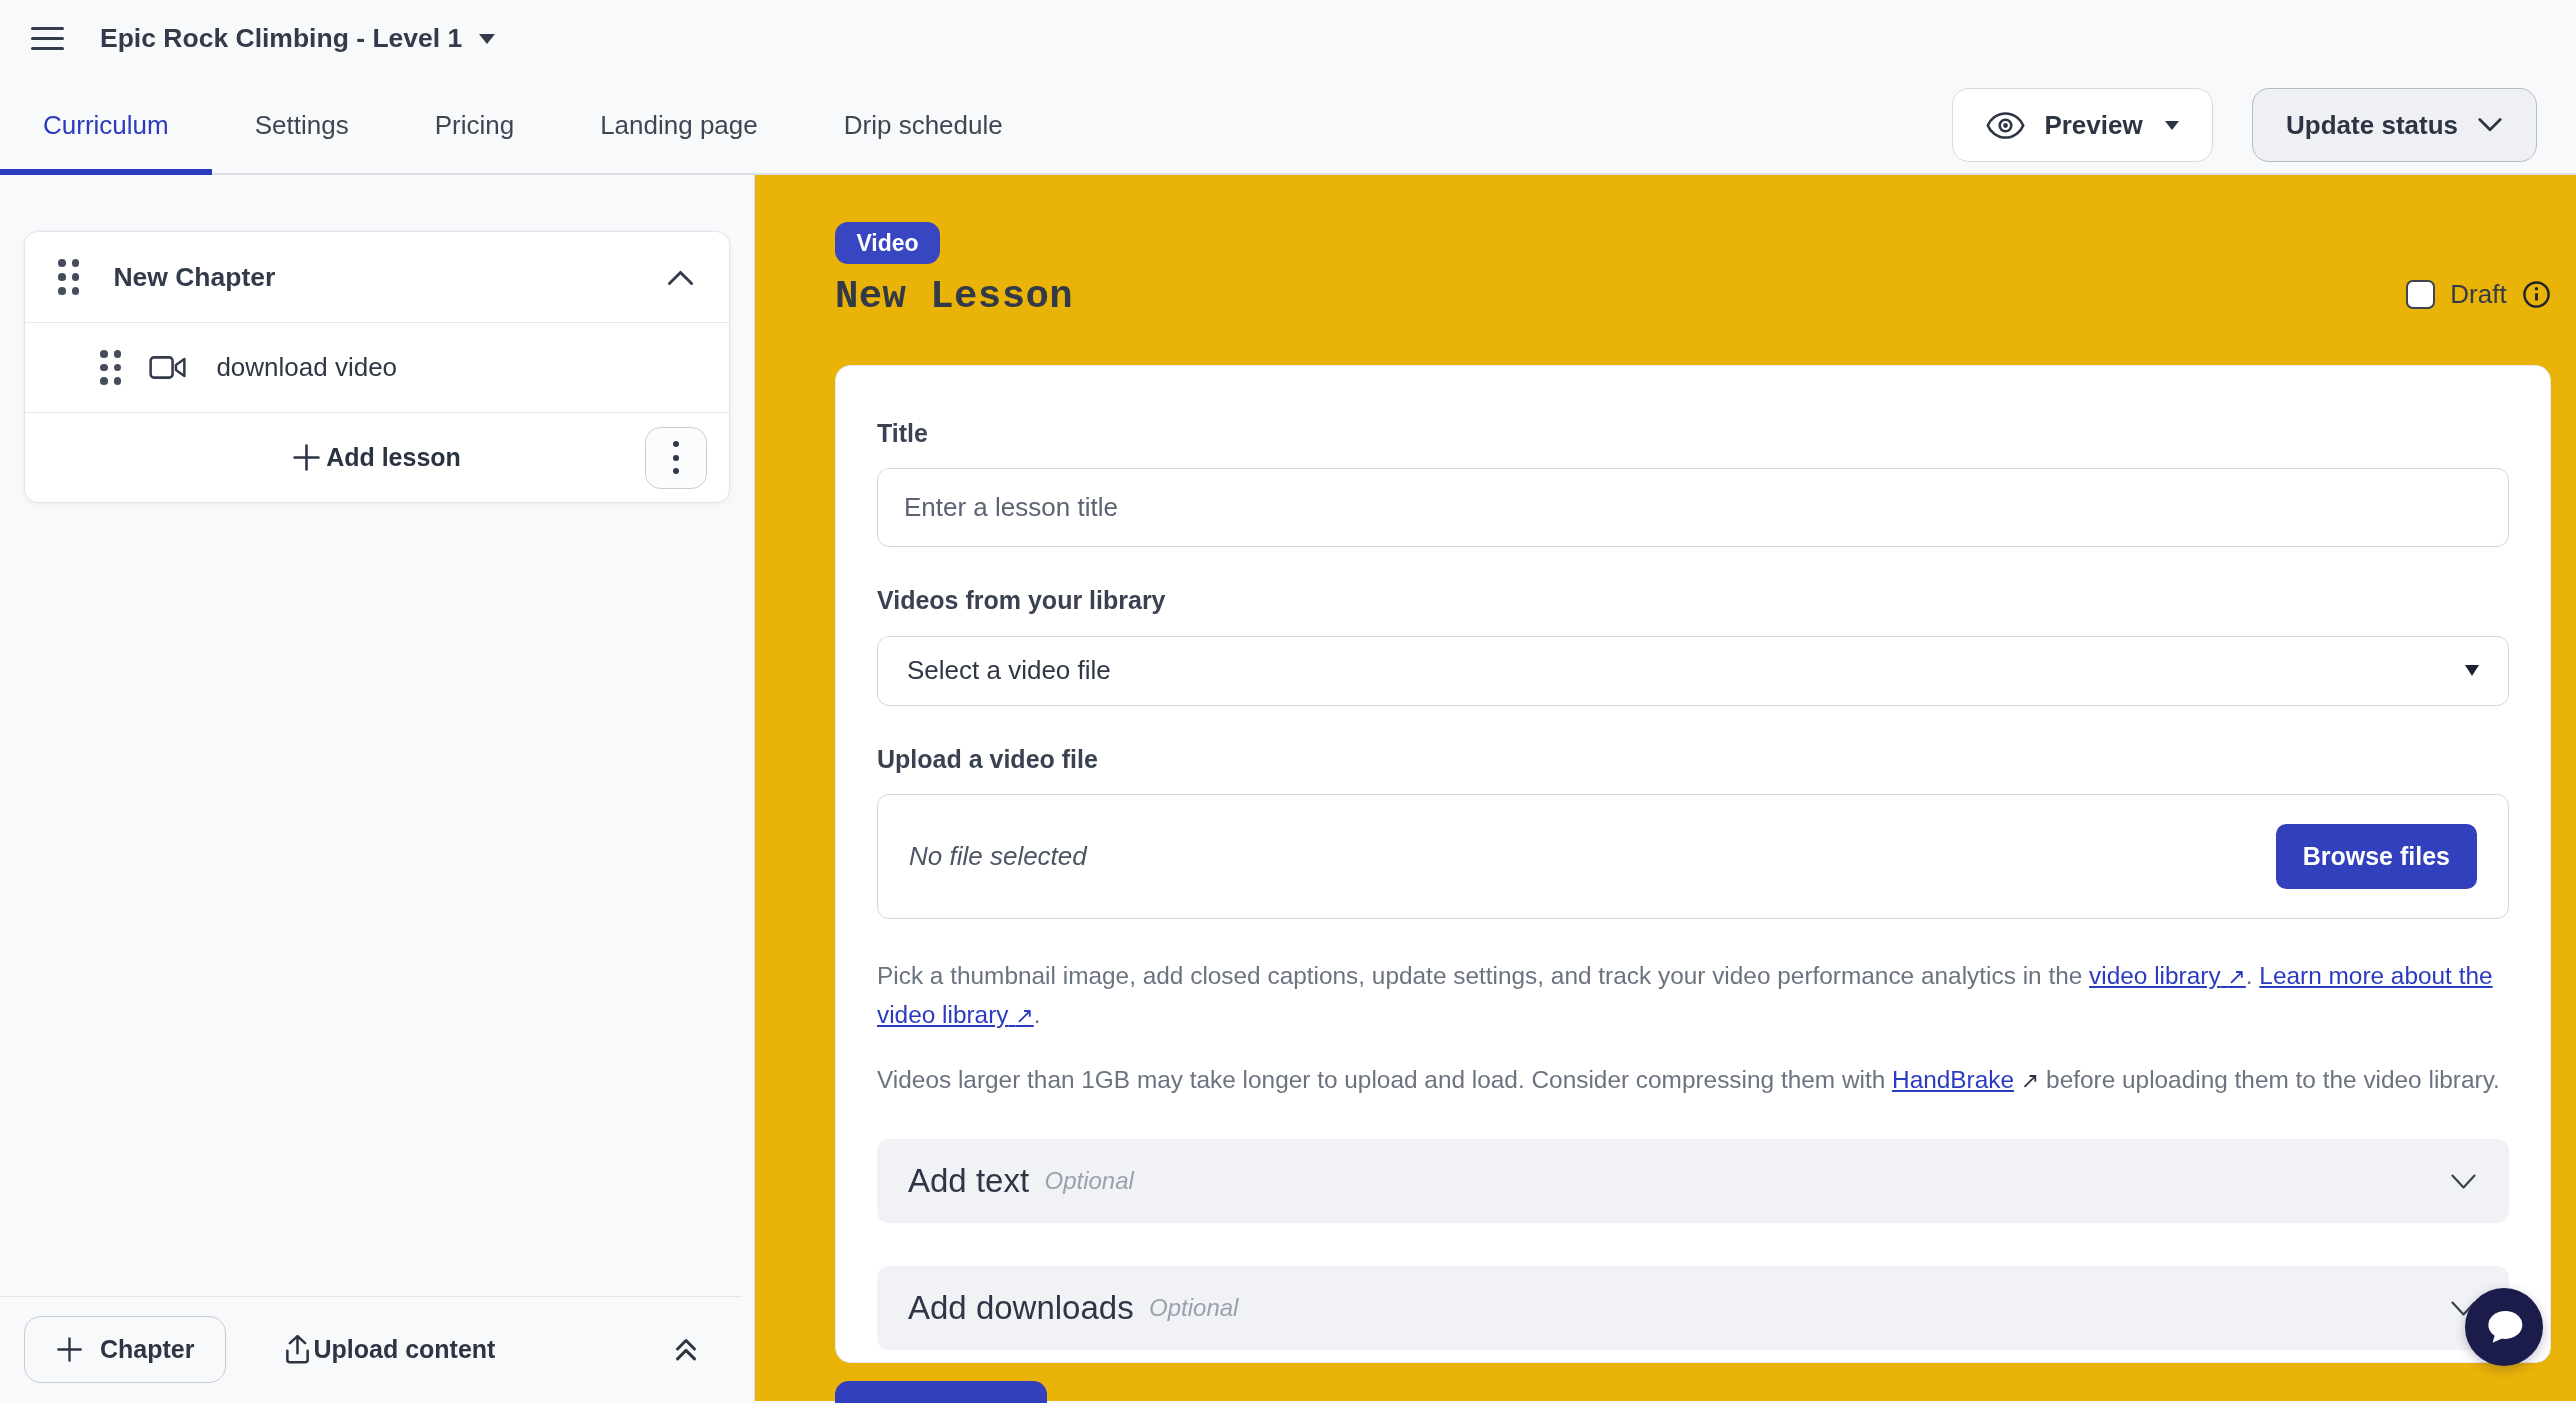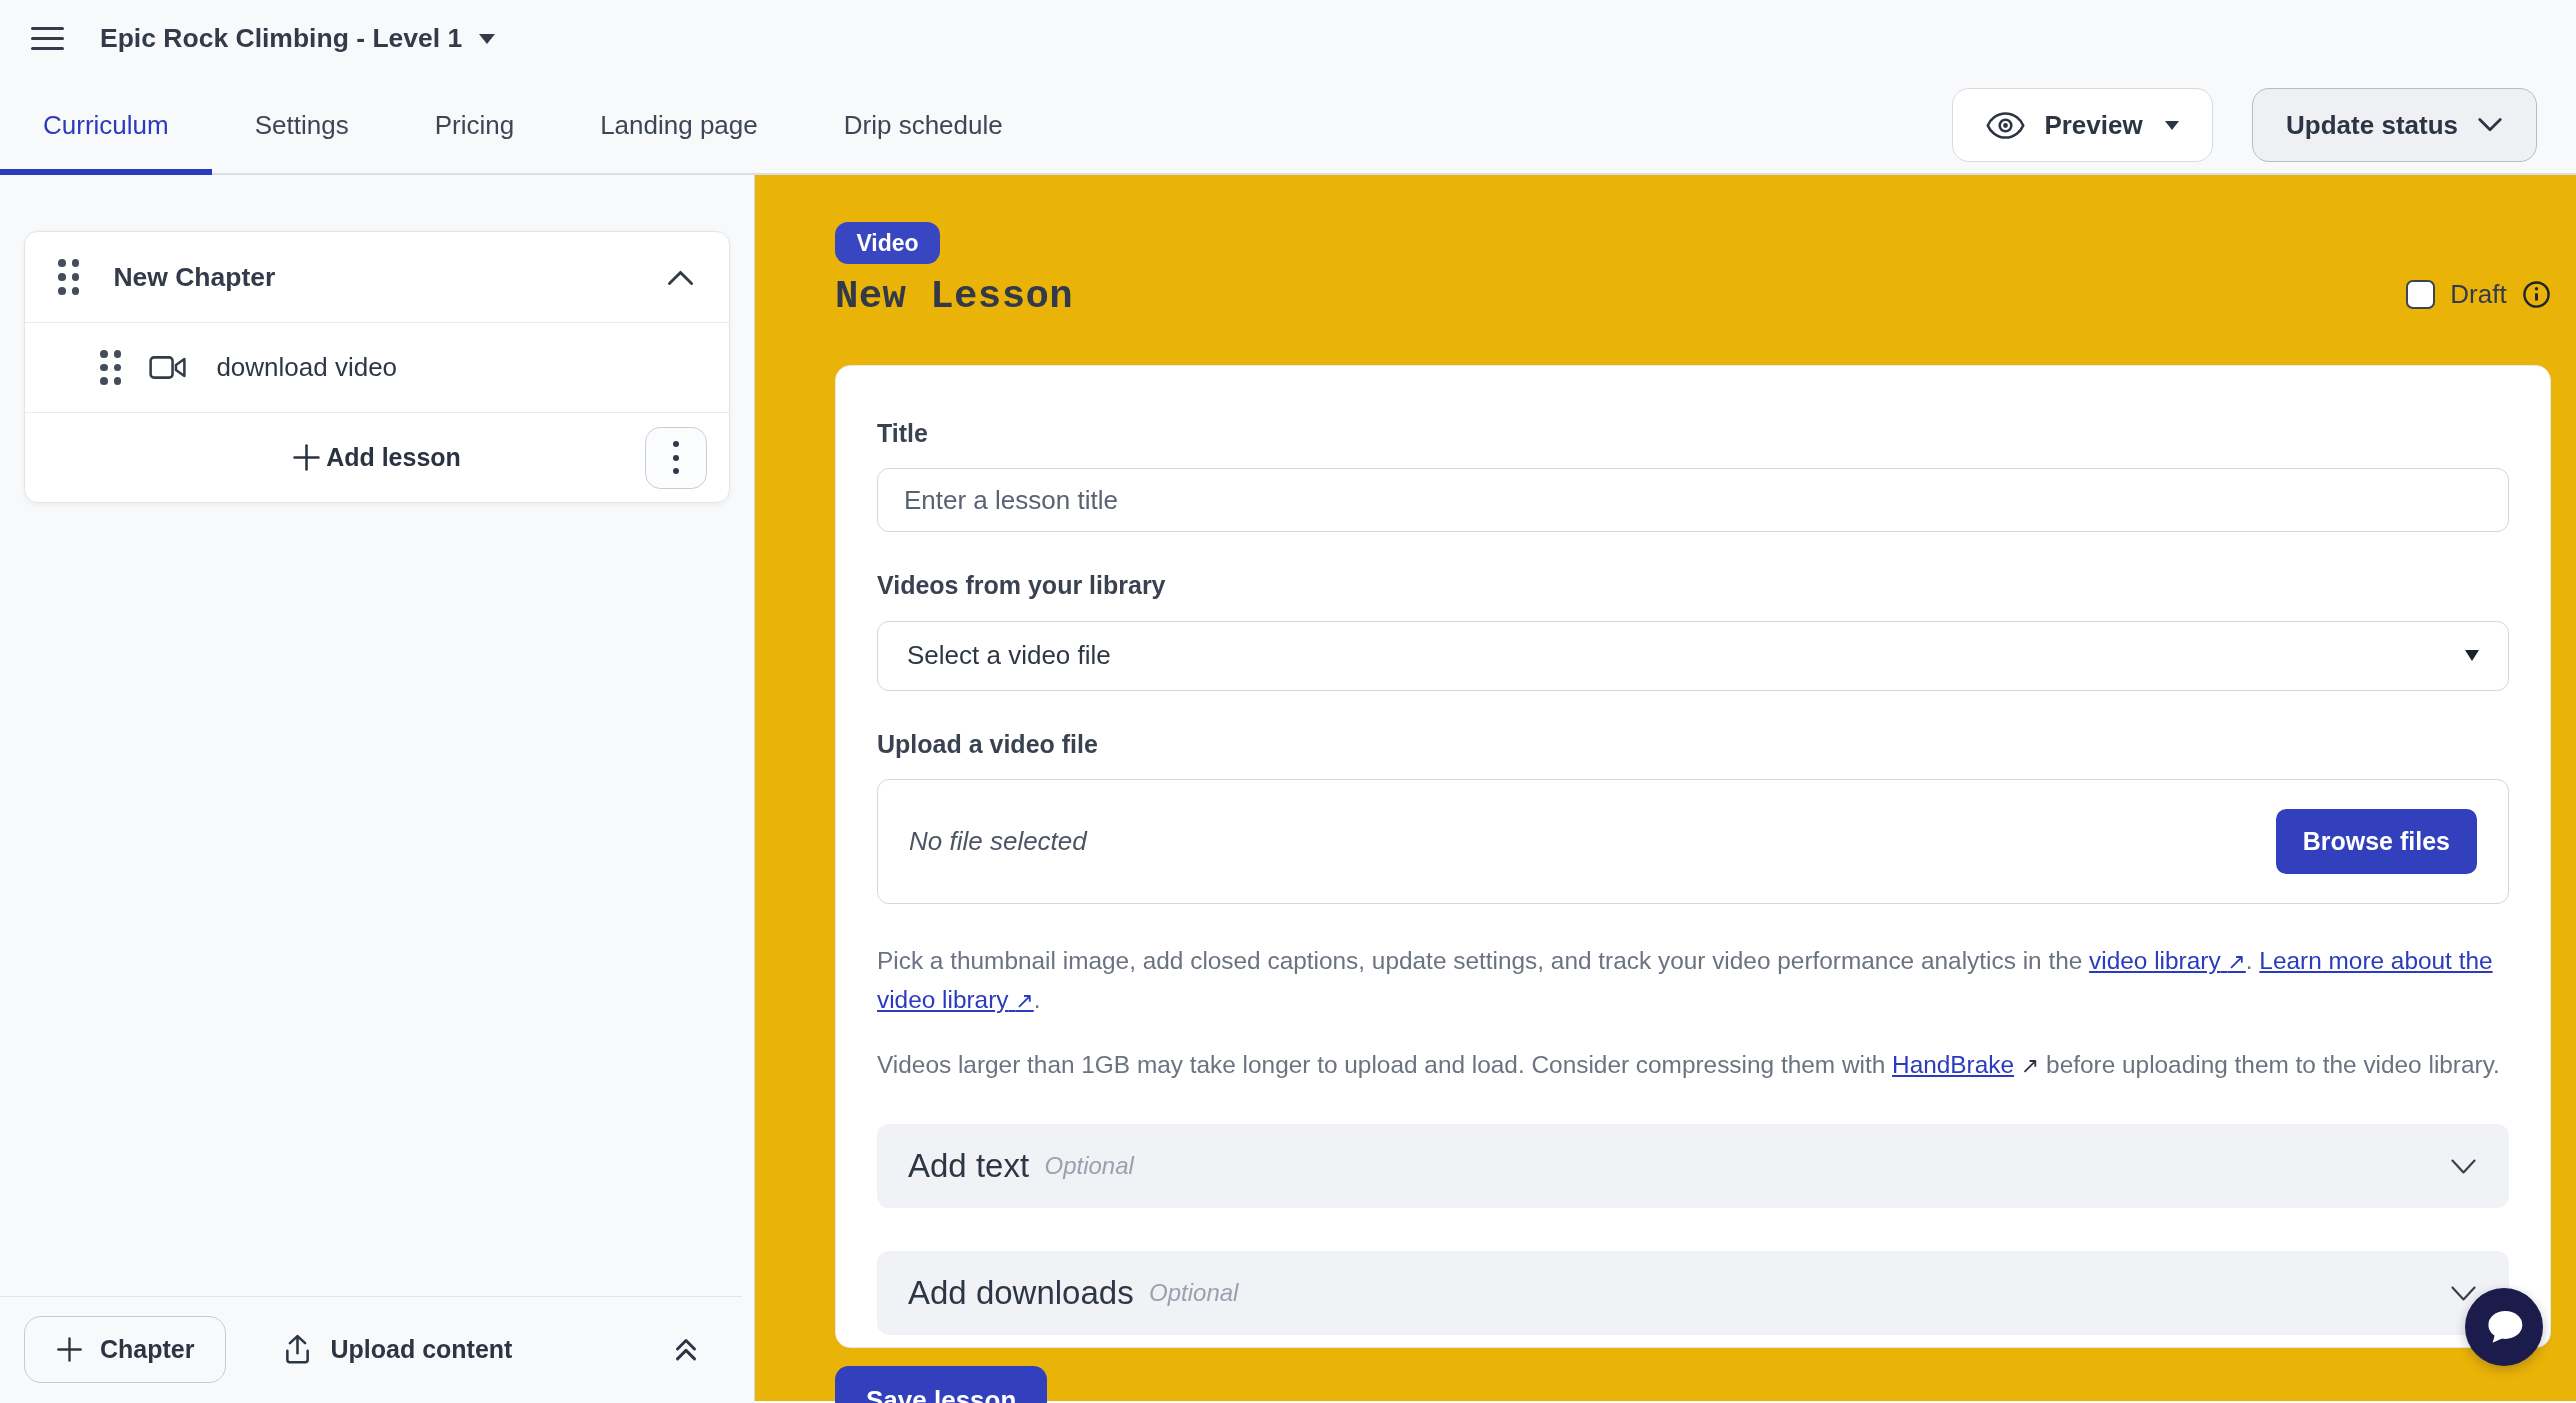--- a/index.html
+++ b/index.html
@@ -47,34 +47,34 @@
   .drag-dots i { width:7.7px; height:7.7px; border-radius:50%; background:#454d5c; }
   .addlesson-row { position:relative; justify-content:center; cursor:pointer; }
   .addlesson-inner { display:flex; align-items:center; gap:5px; font-size:25px; font-weight:700; color:#2b3342; }
   .kebab-btn { position:absolute; right:22px; top:50%; transform:translateY(-50%); width:62px; height:62px; border:1.7px solid #c9cdd4; border-radius:15.4px; background:#fbfcfd; display:flex; align-items:center; justify-content:center; cursor:pointer; }
   .kebab { display:flex; flex-direction:column; gap:7.7px; }
   .kebab i { width:6px; height:6px; border-radius:50%; background:#30384a; }
 
   
   .sidebar-footer { position:absolute; left:0; right:12px; bottom:0; height:105px; border-top:1.7px solid #e3e5e9; display:flex; align-items:center; padding:0 39px 0 24px; background:#f8f9fa; }
   .btn-chapter { display:flex; align-items:center; gap:17px; height:67px; padding:0 31px; border:1.7px solid #c7cbd2; border-radius:17px; font-size:25px; font-weight:700; color:#2d3544; background:transparent; cursor:pointer; }
-  .upload-content { display:flex; align-items:center; gap:17px; margin-left:56px; font-size:25px; font-weight:700; color:#2d3544; cursor:pointer; }
+  .upload-content { display:flex; align-items:center; margin-left:56px; font-size:25px; font-weight:700; color:#2d3544; cursor:pointer; }
 
   
   .lesson-header { display:flex; align-items:flex-end; width:1716px; }
   .badge { display:inline-block; background:#3847c1; color:#ffffff; font-size:23px; font-weight:700; padding:7.7px 21.4px; border-radius:13px; }
   .lesson-title { font-size:39px; font-weight:600; color:#323a49; margin-top:10.3px; letter-spacing:0.4px;font-family:Liberation Mono, monospace; }
   .draft-wrap { margin-left:auto; display:flex; align-items:center; gap:15.4px; padding-bottom:8.6px; }
   .draft-checkbox { appearance:none; -webkit-appearance:none; width:29px; height:29px; border:2.6px solid #3c4454; border-radius:6.8px; background:#fff; cursor:pointer; }
   .draft-label { font-size:26px; color:#333b4a; }
 
   
   .card { width:1716px; margin-top:46px; background:#ffffff; border:1.7px solid #e7e9ed; border-radius:15.4px; padding:53px 41px 12px 41px; }
   .field-label { font-size:25px; font-weight:700; color:#3a4252; margin-bottom:20.5px; }
-  .text-input { width:100%; height:64px; border:1.7px solid #d3d6dc; border-radius:12px; padding:0 26px; font-size:26px; font-family:"Liberation Sans",sans-serif; color:#2f3745; background:#fff; outline:none; }
+  .text-input { width:100%; height:79px; border:1.7px solid #d3d6dc; border-radius:12px; padding:0 26px; font-size:26px; font-family:"Liberation Sans",sans-serif; color:#2f3745; background:#fff; outline:none; }
   .text-input::placeholder { color:#5b6372; opacity:1; }
   .select-box { width:100%; height:70px; border:1.7px solid #d3d6dc; border-radius:12px; padding:0 29px; display:flex; align-items:center; font-size:26px; color:#2f3745; background:#fff; cursor:pointer; }
   .select-caret { margin-left:auto; width:0; height:0; border-left:7.7px solid transparent; border-right:7.7px solid transparent; border-top:11px solid #1b212d; }
   .mt42 { margin-top:39px; }
   .upload-box { width:100%; height:125px; border:1.7px solid #d3d6dc; border-radius:12px; display:flex; align-items:center; padding:15px 31px; background:#fff; }
   .no-file { font-style:italic; font-size:26px; color:#4d5565; }
   .btn-browse { margin-left:auto; height:65px; padding:0 27px; background:#3240bd; color:#fff; border:none; border-radius:10.3px; font-size:25px; font-weight:700; font-family:"Liberation Sans",sans-serif; cursor:pointer; }
   .help { margin-top:38px; font-size:24.4px; line-height:38px; color:#6b7380; }
   .help + .help { margin-top:26px; }
   .help a { color:#2b3bbf; text-decoration:underline; cursor:pointer; }

